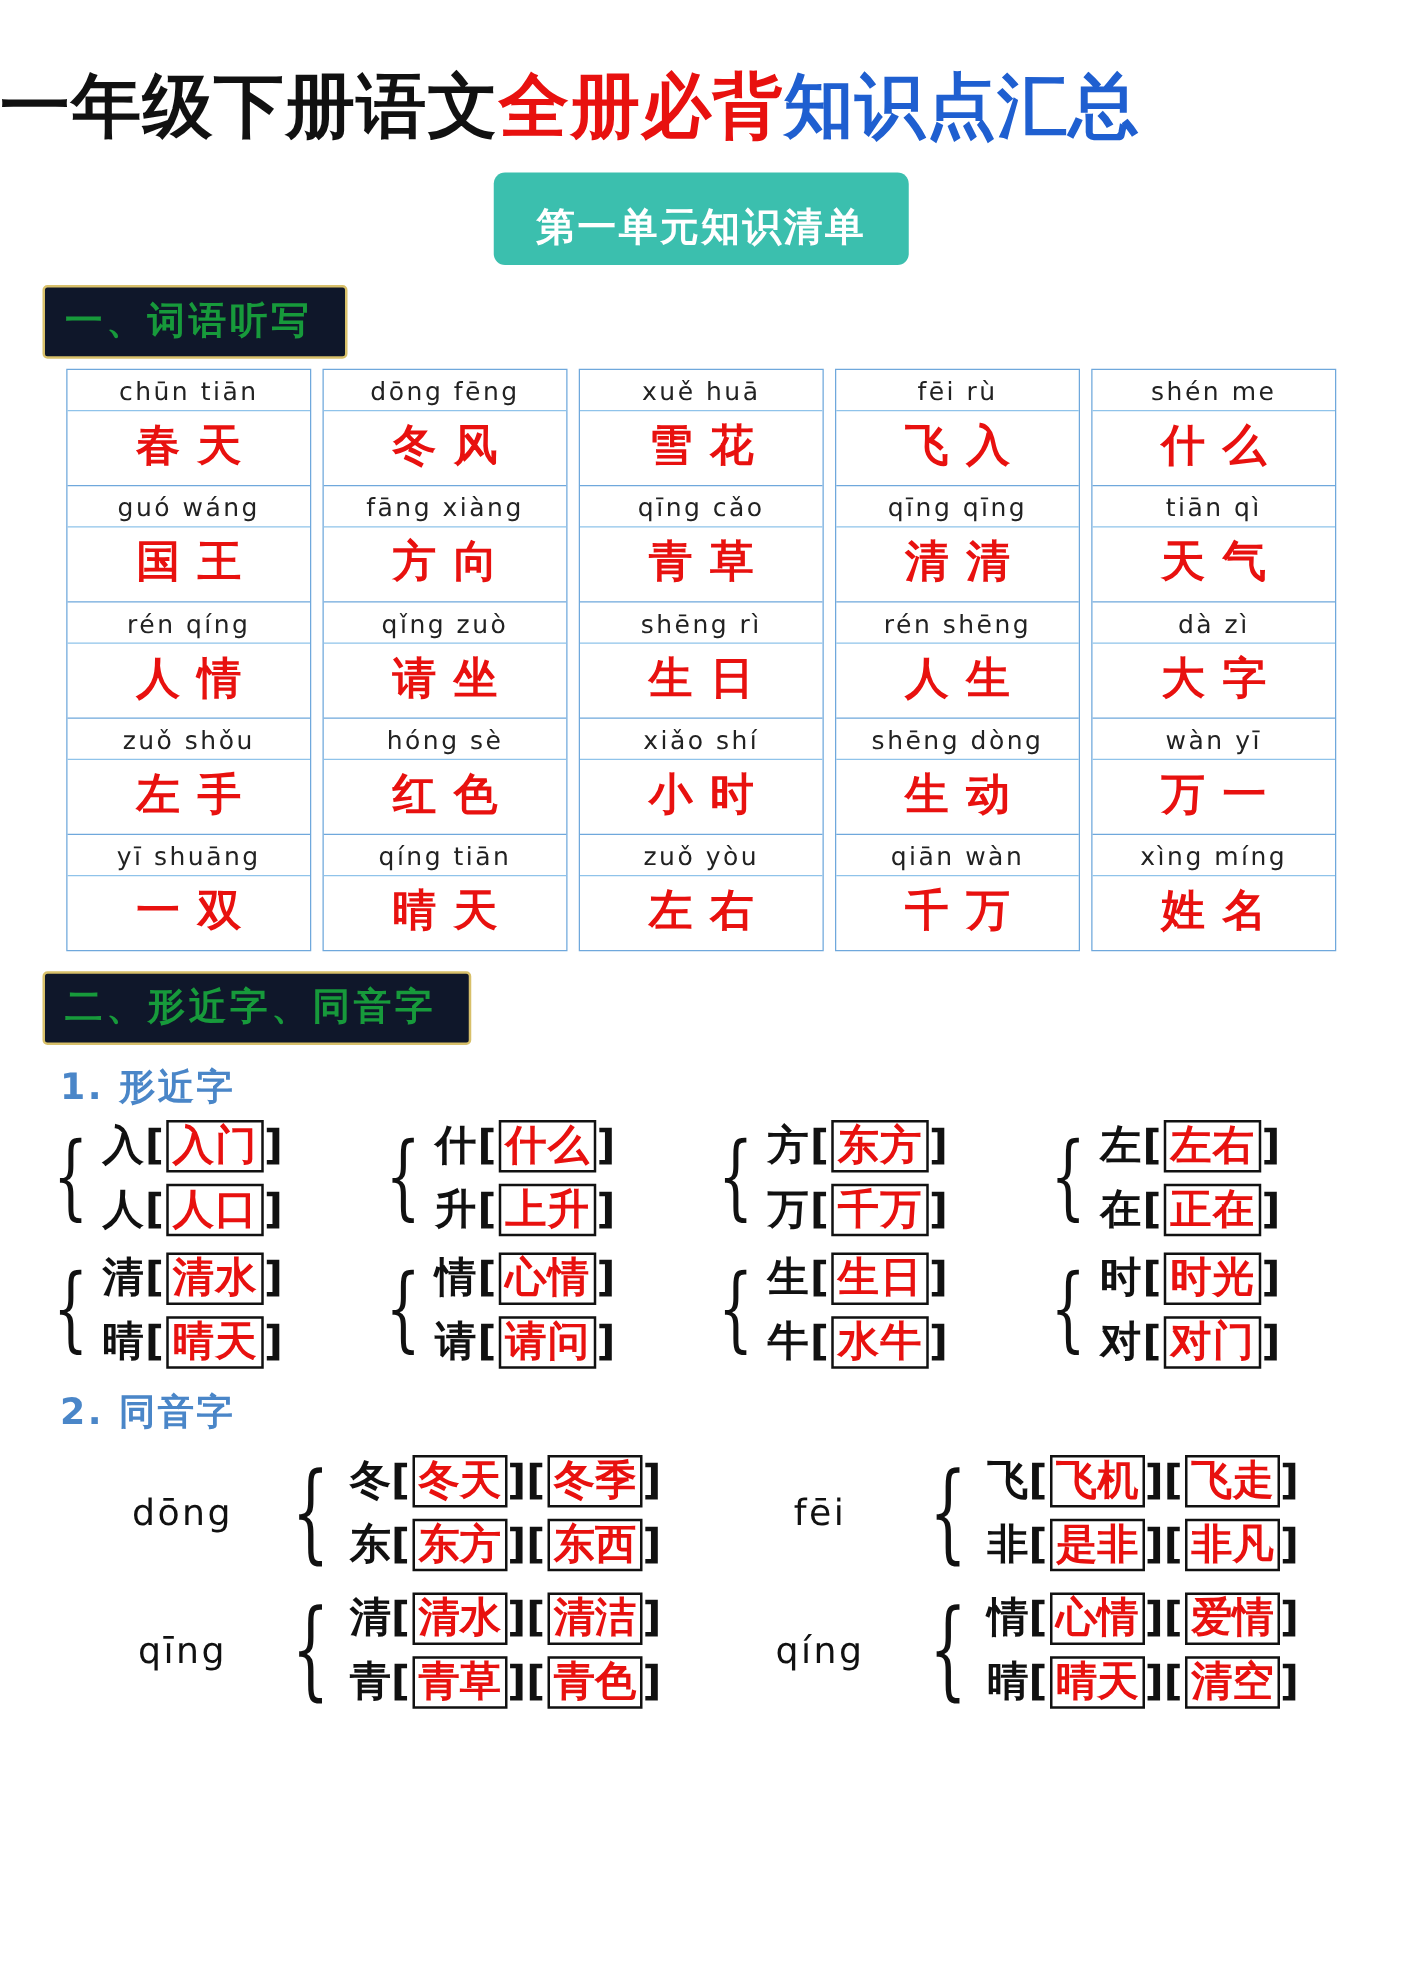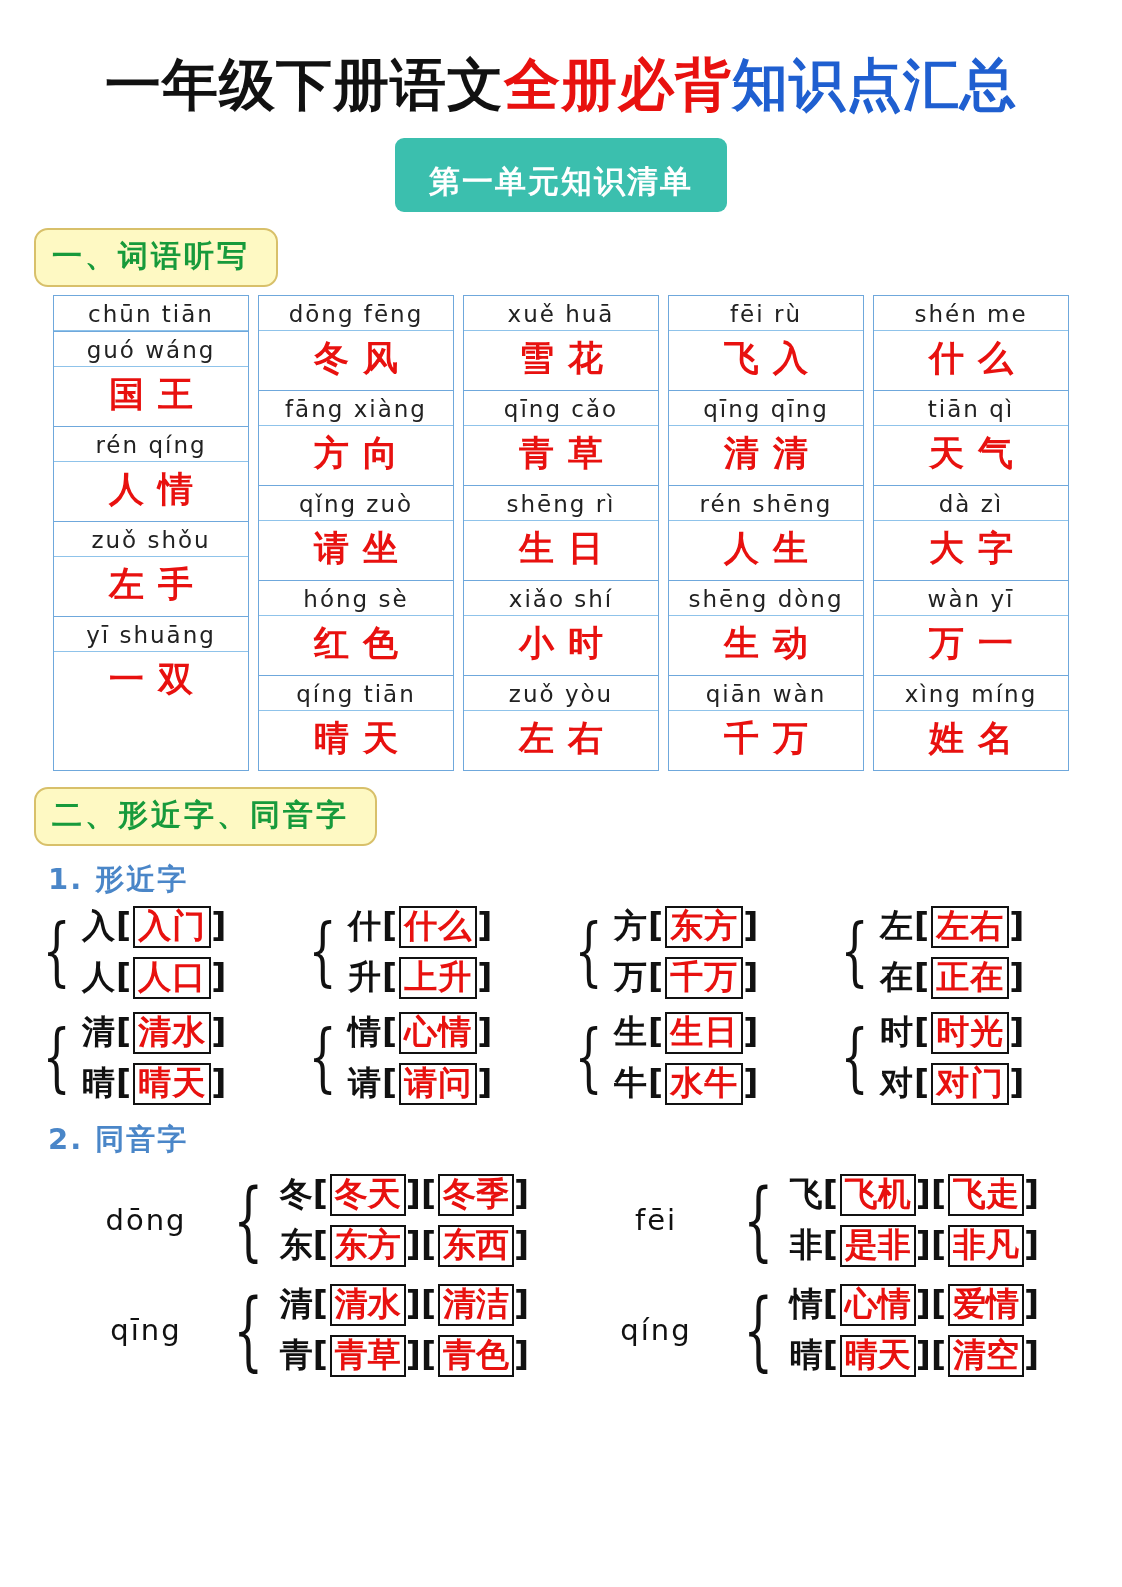--- a/index.html
+++ b/index.html
@@ -10,21 +10,20 @@
   body {
     width: 1122px;
     height: 1587px;
     font-family: "Liberation Sans", sans-serif;
     position: relative;
     overflow: hidden;
   }
 
   
   .title {
-    text-align: center;
     font-family: "DejaVu Sans", sans-serif;
     font-weight: bold;
     font-size: 56px;
     letter-spacing: 1px;
     margin-top: 48px;
     white-space: nowrap;
   }
   .title .seg-black { color: #111111; }
   .title .seg-red   { color: #e8110f; }
   .title .seg-blue  { color: #1f5fd0; }
@@ -42,49 +41,49 @@
     font-size: 31px;
     padding: 23px 34px 9px 34px;
     border-radius: 9px;
     letter-spacing: 2px;
     font-family: "DejaVu Sans", sans-serif;
   }
 
   
   .sec-head {
     display: inline-block;
-    background: #fef9c3;
+    background: #0f172a;
     border: 2px solid #d8c06a;
     color: #179a3b;
     font-weight: bold;
     font-size: 30px;
     letter-spacing: 3px;
     padding: 6px 26px 8px 16px;
     font-family: "DejaVu Sans", sans-serif;
-    border-radius: 14px;
+    border-radius: 4px;
   }
   .sec-head-row { margin: 16px 0 8px 34px; }
 
   
   .dict-grid {
     display: flex;
     justify-content: center;
     gap: 9px;
     margin-top: 6px;
   }
   .dict-col {
     border: 1px solid #6fa8dc;
     width: 196px;
     box-sizing: border-box;
   }
   .dict-cell { border-bottom: 1px solid #6fa8dc; }
   .dict-col .dict-cell:last-child { border-bottom: none; }
   .pinyin {
     font-family: "DejaVu Sans", sans-serif;
-    font-size: 23px;
+    font-size: 20px;
     color: #222222;
     text-align: center;
     letter-spacing: 2px;
     padding: 5px 0 3px 0;
     white-space: nowrap;
     border-bottom: 1px solid #8fc3ea;
   }
   .hanzi {
     font-family: "DejaVu Sans", sans-serif;
     font-weight: bold;
@@ -207,20 +206,21 @@
 </div>
 
 <div class="sec-head-row">
   <span class="sec-head">一、词语听写</span>
 </div>
 
 <div class="dict-grid" id="dict-grid">
     <div class="dict-col">
       <div class="dict-cell">
         <div class="pinyin">chūn tiān</div>
+        <div class="hanzi">春天</div>
       </div>
       <div class="dict-cell">
         <div class="pinyin">guó wáng</div>
         <div class="hanzi">国王</div>
       </div>
       <div class="dict-cell">
         <div class="pinyin">rén qíng</div>
         <div class="hanzi">人情</div>
       </div>
       <div class="dict-cell">

